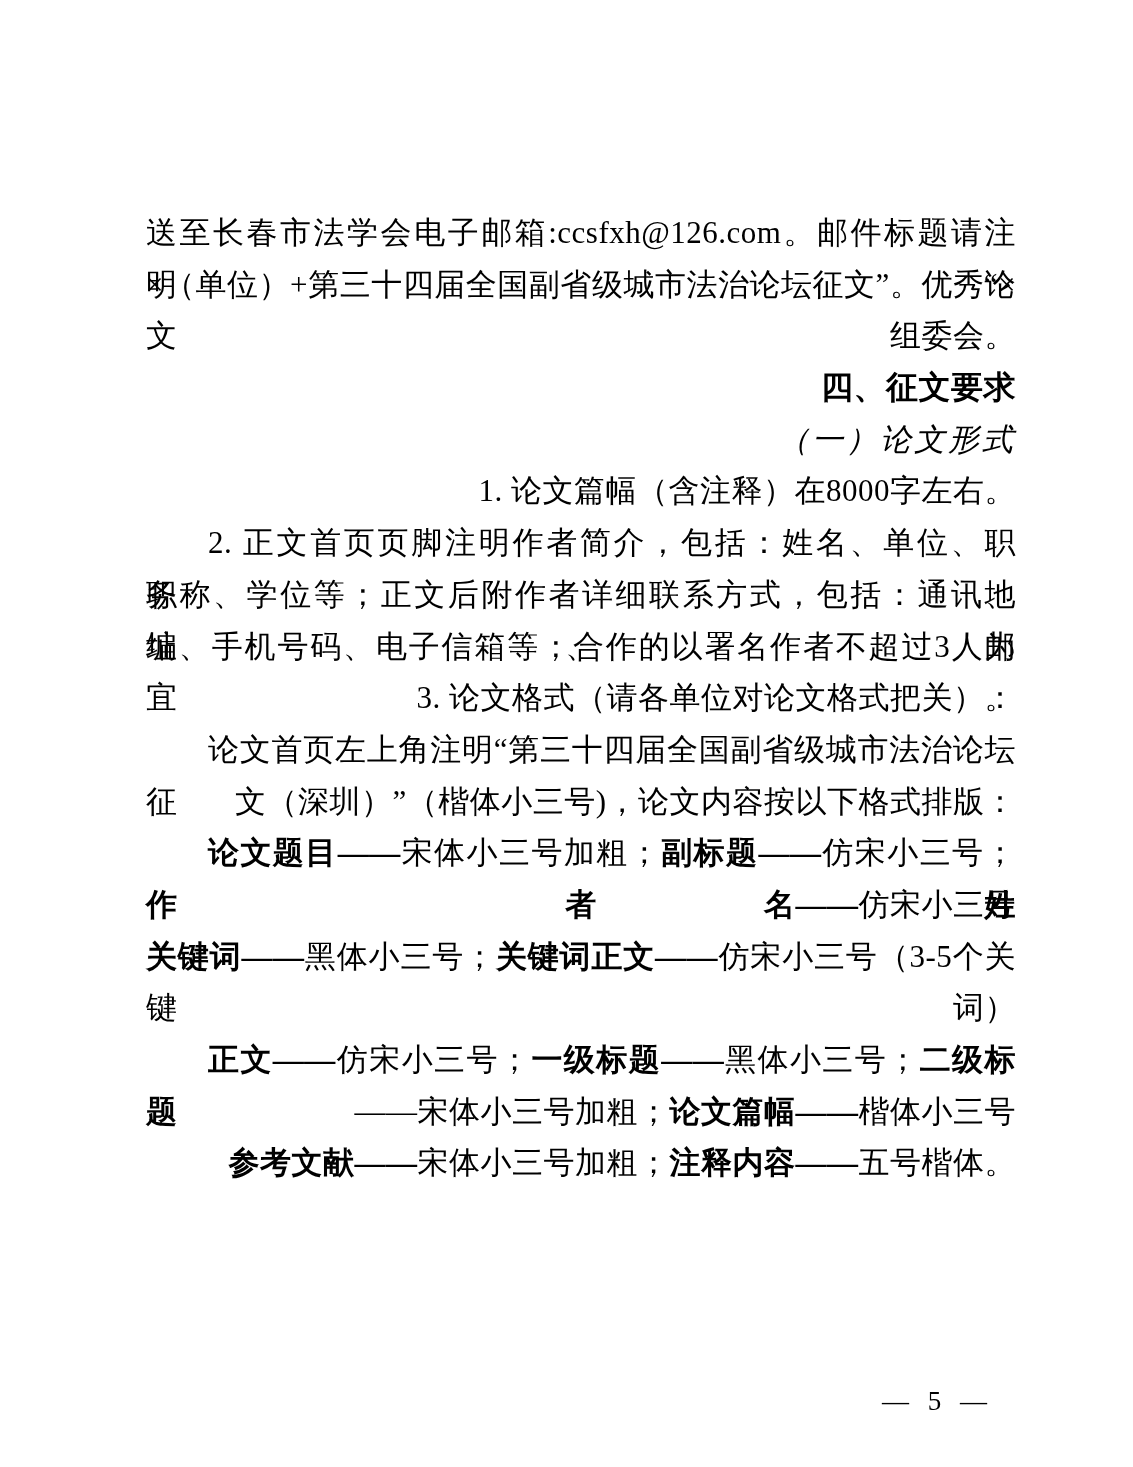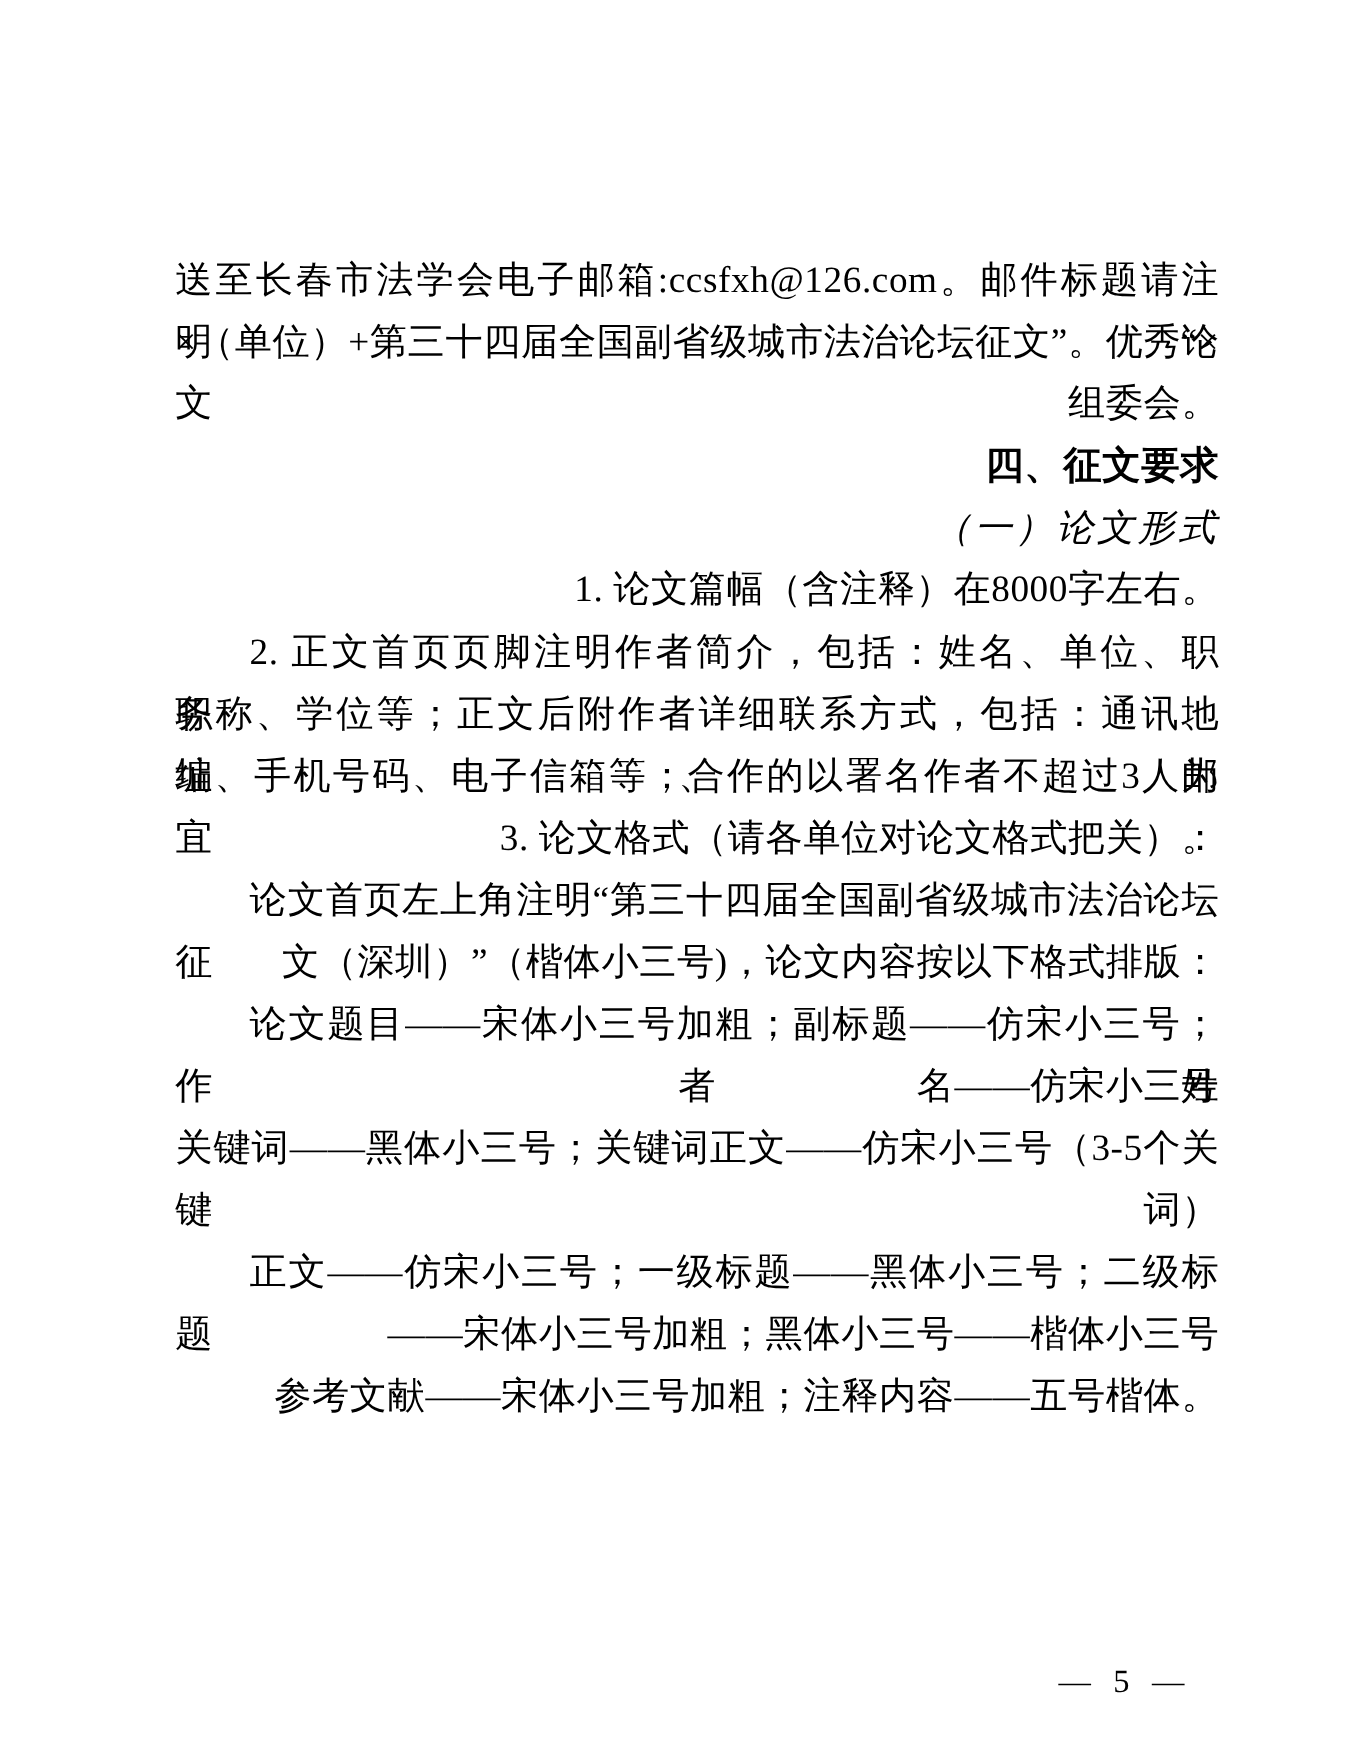--- a/index.html
+++ b/index.html
@@ -40,21 +40,21 @@
   }
   .line.heading {
     font-family: "Liberation Sans", "DejaVu Sans", sans-serif;
     font-weight: bold;
     font-size: 32px;
   }
   .line.kaiti {
     font-style: italic;
     letter-spacing: 3px;
   }
-  .b { font-weight: normal; }
+  .b { font-weight: bold; }
   .page-number {
     position: absolute;
     top: 1386px;
     right: 140px;
     font-size: 27px;
     letter-spacing: 6px;
     font-family: "Liberation Serif", "DejaVu Serif", serif;
   }
 </style>
 </head>
@@ -72,17 +72,17 @@
       <div class="line justify"><span>职称、学位等；正文后附作者详细联系方式，包括：通讯地址、邮</span></div>
       <div class="line justify"><span>编、手机号码、电子信箱等；合作的以署名作者不超过3人为宜。</span></div>
       <div class="line indent"><span>3. 论文格式（请各单位对论文格式把关）：</span></div>
       <div class="line indent justify"><span>论文首页左上角注明“第三十四届全国副省级城市法治论坛征</span></div>
       <div class="line"><span>文（深圳）”（楷体小三号)，论文内容按以下格式排版：</span></div>
       <div class="line indent justify"><span class="b">论文题目——</span><span>宋体小三号加粗；</span><span class="b">副标题——</span><span>仿宋小三号；</span><span class="b">作者姓</span></div>
       <div class="line"><span class="b">名——</span><span>仿宋小三号</span></div>
       <div class="line justify"><span class="b">关键词——</span><span>黑体小三号；</span><span class="b">关键词正文——</span><span>仿宋小三号（3-5个关键</span></div>
       <div class="line"><span>词）</span></div>
       <div class="line indent justify"><span class="b">正文——</span><span>仿宋小三号；</span><span class="b">一级标题——</span><span>黑体小三号；</span><span class="b">二级标题</span></div>
-      <div class="line"><span>——宋体小三号加粗；</span><span class="b">黑体小三号——</span><span>楷体小三号</span></div>
+      <div class="line"><span>——宋体小三号加粗；</span><span class="b">论文篇幅——</span><span>楷体小三号</span></div>
       <div class="line indent"><span class="b">参考文献——</span><span>宋体小三号加粗；</span><span class="b">注释内容——</span><span>五号楷体。</span></div>
     </div>
   <div class="page-number">— 5 —</div>
 </div>
 
 </body></html>

